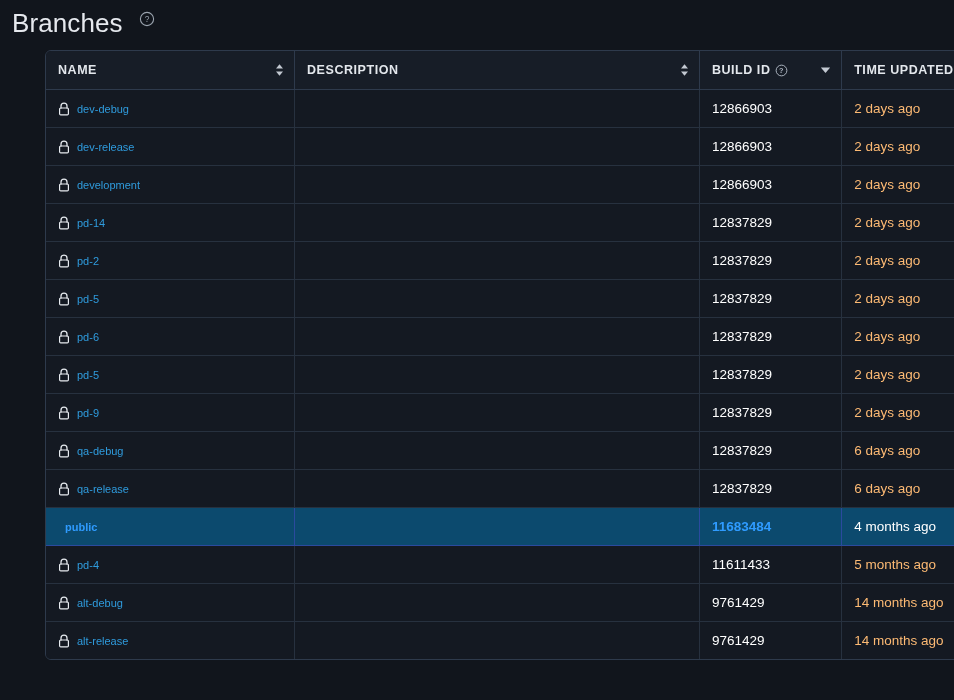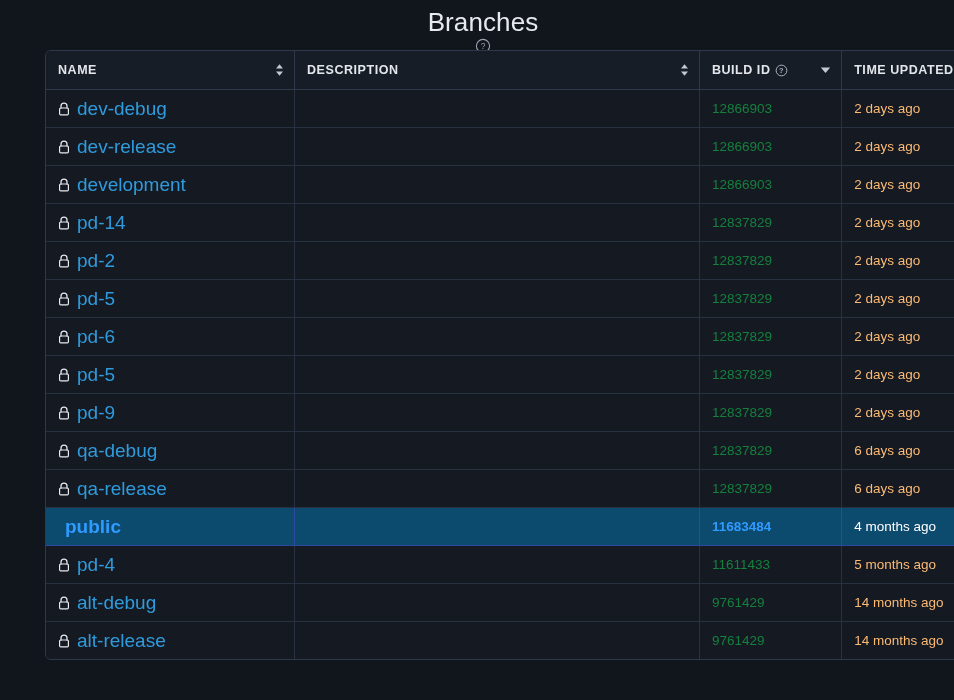--- a/index.html
+++ b/index.html
@@ -19,25 +19,24 @@
     position: relative;
     width: 954px;
     height: 700px;
     box-sizing: border-box;
   }
 
   
   .page-heading {
     display: flex;
     align-items: center;
-    gap: 8px;
+    gap: 16px;
     padding: 6px 0 0 12px;
     height: 40px;
     box-sizing: border-box;
-    flex-direction: column;
   }
   .page-title {
     font-size: 26px;
     font-weight: 400;
     color: #e6e9ee;
     letter-spacing: 0.1px;
     line-height: 32px;
   }
   .help-icon {
     display: inline-flex;
@@ -158,25 +157,25 @@
     height: 14px;
     flex: 0 0 auto;
     color: #e7ebf0;
   }
   .lock-icon svg { display: block; }
   .lock-spacer { width: 0; height: 14px; flex: 0 0 auto; }
 
   .branch-link {
     color: #2f9bdd;
     text-decoration: none;
-    font-size: 19px;
+    font-size: 11px;
     cursor: pointer;
   }
   .build-link {
-    color: #15803d;
+    color: #ffffff;
     text-decoration: none;
     font-size: 13.5px;
     cursor: pointer;
   }
   .time-text {
     color: #fdba74;
     font-size: 13.5px;
   }
 
   

